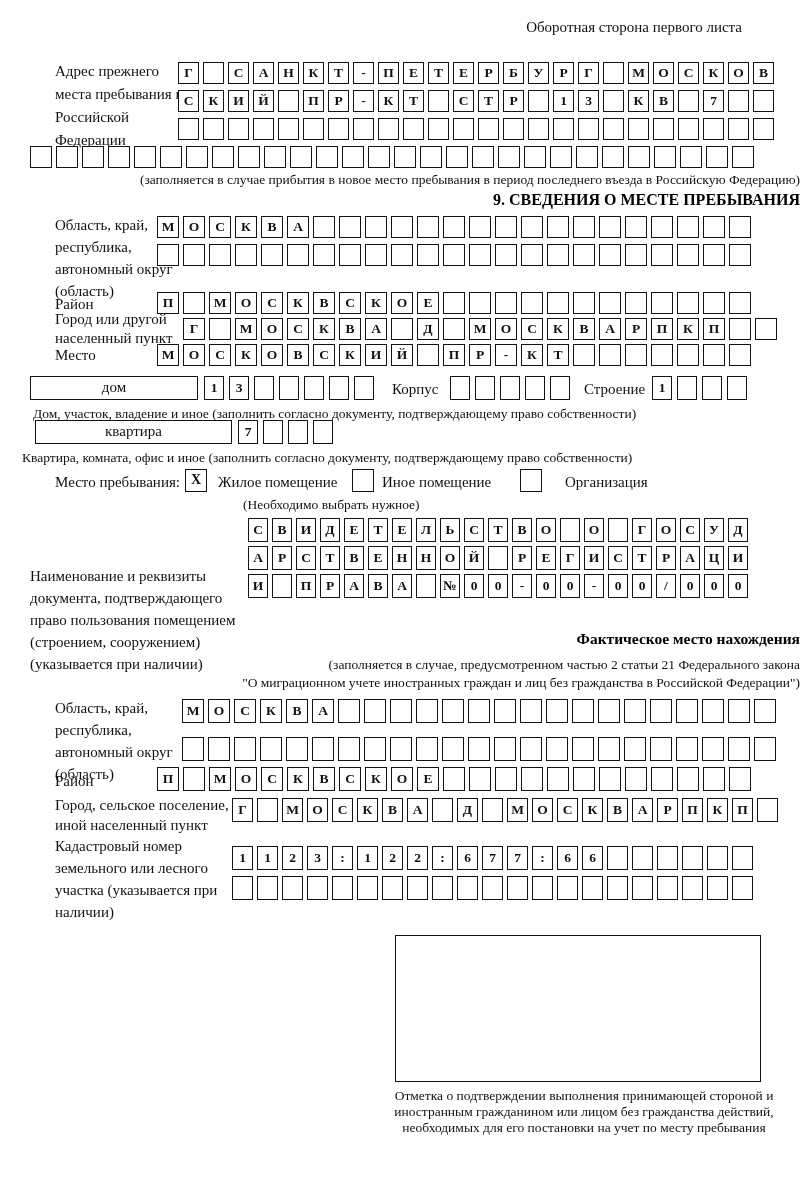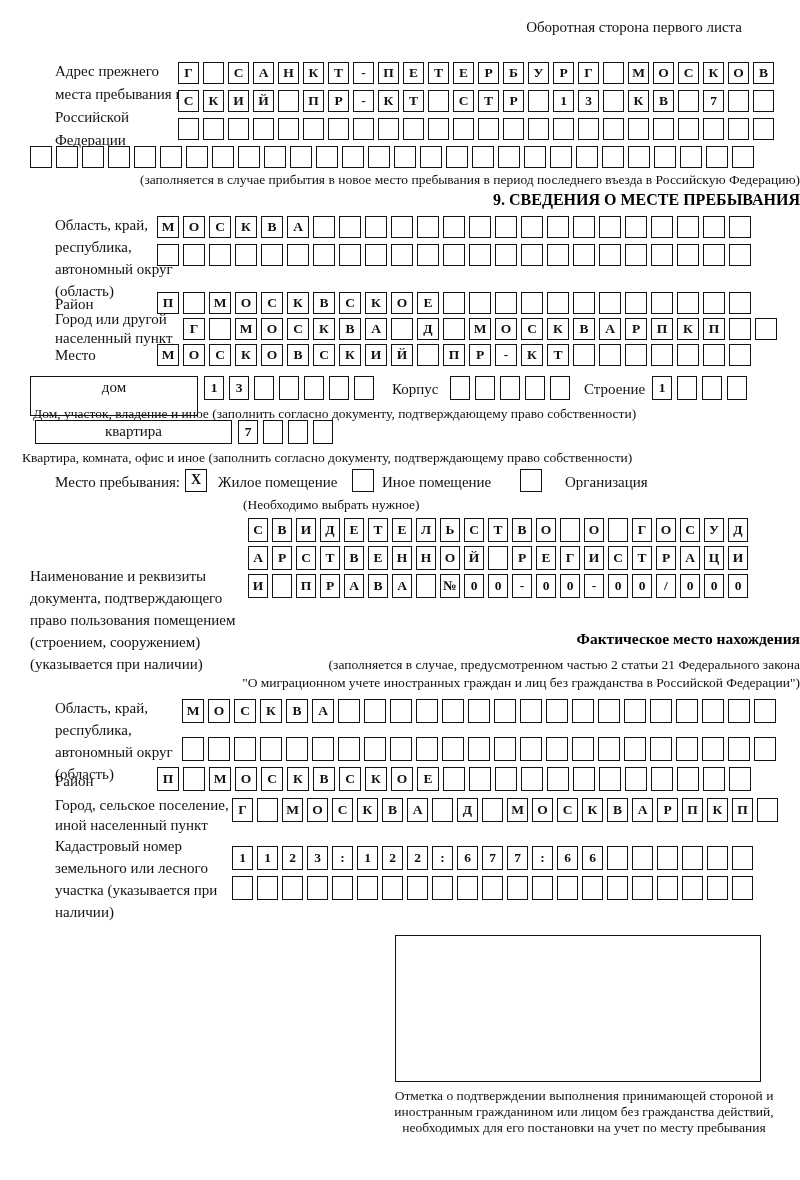--- a/index.html
+++ b/index.html
@@ -264,21 +264,21 @@
     <span class="cell">Т</span>
     <span class="cell"></span>
     <span class="cell"></span>
     <span class="cell"></span>
     <span class="cell"></span>
     <span class="cell"></span>
     <span class="cell"></span>
     <span class="cell"></span>
   </div>
 
-<div class="abs bigbox" style="left:30px;top:376px;width:168px;height:40px;">дом</div>
+<div class="abs bigbox" style="left:30px;top:376px;width:168px;height:24px;">дом</div>
 <div class="cellrow g5 w20 h24" style="left:204px;top:376px;">
     <span class="cell">1</span>
     <span class="cell">3</span>
     <span class="cell"></span>
     <span class="cell"></span>
     <span class="cell"></span>
     <span class="cell"></span>
     <span class="cell"></span>
   </div>
 <div class="abs lbl" style="left:392px;top:378px;">Корпус</div>

